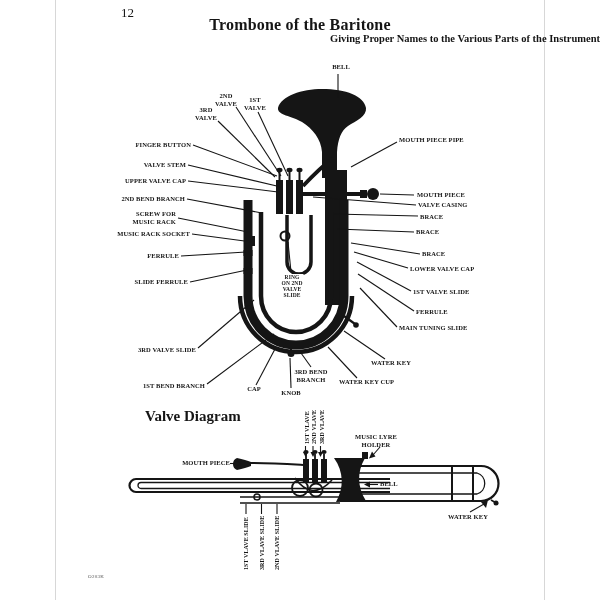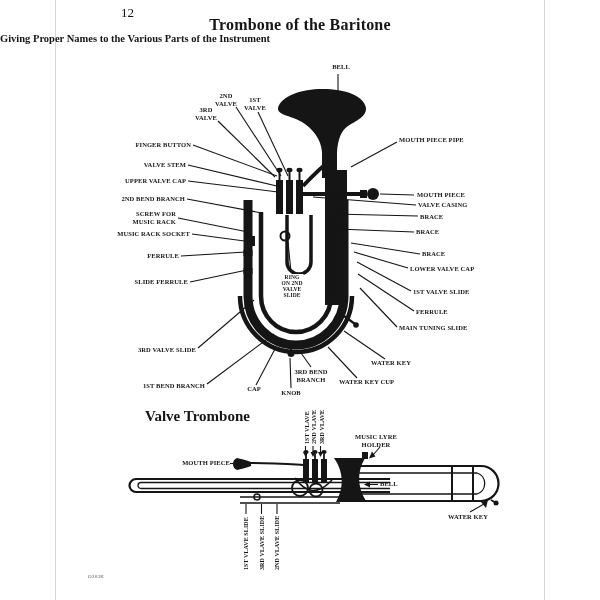--- a/index.html
+++ b/index.html
@@ -2,21 +2,21 @@
 <html><head>
 <meta charset="utf-8">
 <style>
   html,body{margin:0;padding:0;background:#fff;}
   .page{width:600px;height:600px;position:relative;background:#ffffff;
         font-family:"Liberation Serif",serif;color:#151515;overflow:hidden;}
   .edge{position:absolute;top:0;bottom:0;width:1px;background:#d7d7d7;}
   .pagenum{position:absolute;left:121px;top:5px;font-size:13px;}
   .title{position:absolute;left:0;right:0;top:16px;text-align:center;
          font-size:16px;font-weight:bold;letter-spacing:.2px;}
-  .subtitle{position:absolute;left:0;right:0;top:33px;text-align:left;
+  .subtitle{position:absolute;left:0;right:0;top:33px;text-align:right;
             font-size:10.5px;font-weight:bold;}
   .lbl{position:absolute;font-weight:bold;font-size:6.5px;line-height:1.18;
        letter-spacing:.1px;white-space:pre-line;}
   .r{text-align:right;width:100px;}
   .c{transform:translateX(-50%);text-align:center;}
   .v{font-size:6px;white-space:nowrap;transform-origin:0 0;transform:rotate(-90deg);}
   .ring{background:#fff;padding:0 1px;font-size:5.5px;line-height:1.12;text-align:center;
         transform:translateX(-50%);}
   .tromtitle{position:absolute;left:145px;top:408px;font-size:15px;font-weight:bold;}
   .footer{position:absolute;left:88px;top:574px;font-size:5px;color:#555;letter-spacing:.3px;}
@@ -200,21 +200,21 @@
   <div class="lbl" style="left:416px;top:308px">FERRULE</div>
   <div class="lbl" style="left:399px;top:324px">MAIN TUNING SLIDE</div>
   <div class="lbl" style="left:371px;top:359px">WATER KEY</div>
   <div class="lbl" style="left:339px;top:378px">WATER KEY CUP</div>
 
   <div class="lbl ring" style="left:292px;top:274px">RING
 ON 2ND
 VALVE
 SLIDE</div>
 
-  <div class="tromtitle">Valve Trombone</div>
+  <div class="tromtitle">Valve Diagram</div>
 
   <div class="lbl v" style="left:303.5px;top:444px">1ST VLAVE</div>
   <div class="lbl v" style="left:311px;top:444px">2ND VLAVE</div>
   <div class="lbl v" style="left:318.5px;top:444px">3RD VLAVE</div>
 
   <div class="lbl c" style="left:376px;top:433px">MUSIC LYRE
 HOLDER</div>
   <div class="lbl r" style="left:130px;top:459px">MOUTH PIECE</div>
   <div class="lbl" style="left:380px;top:480px">BELL</div>
   <div class="lbl" style="left:448px;top:513px">WATER KEY</div>

